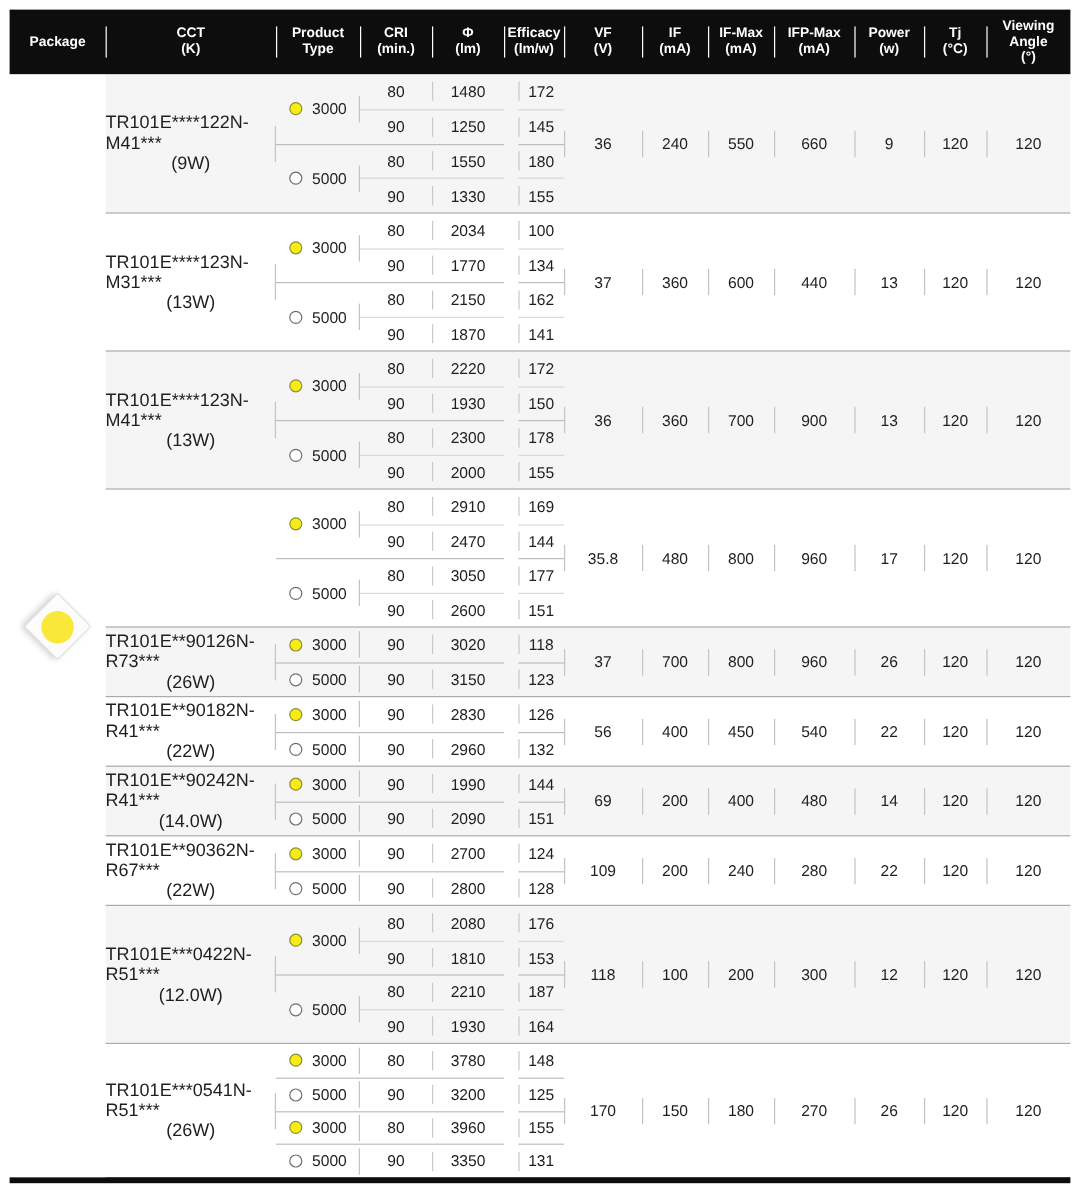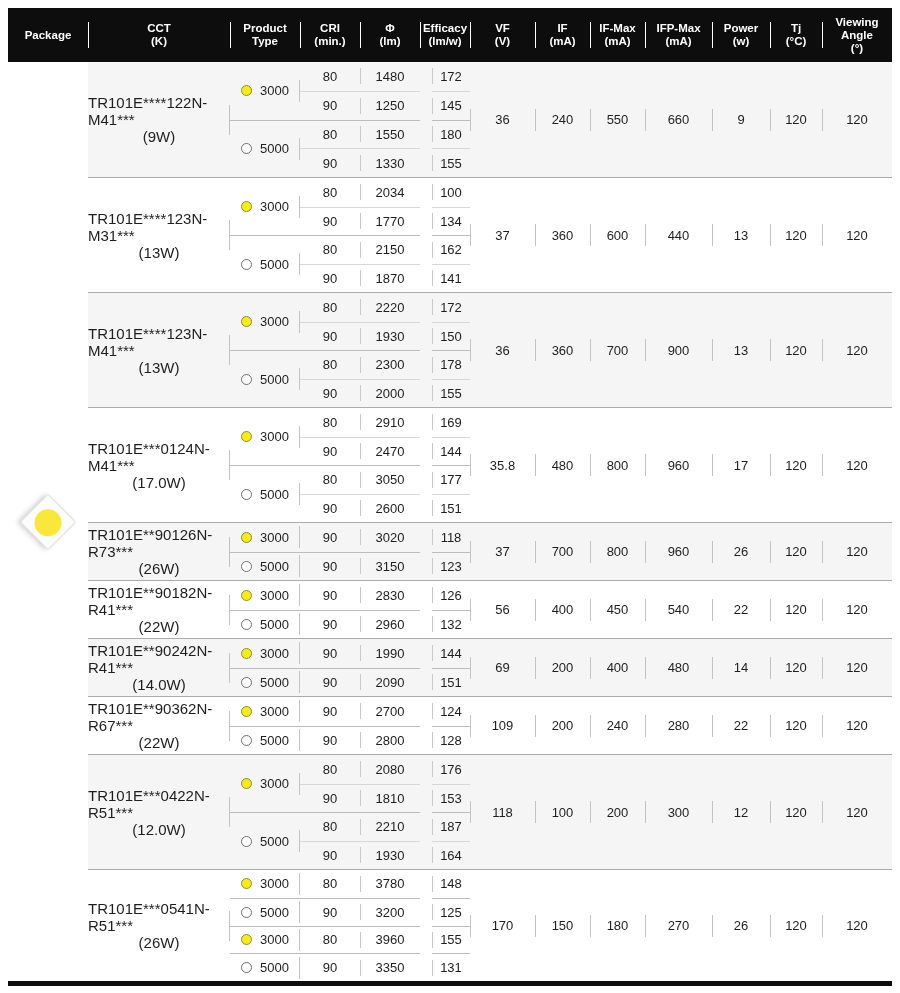--- a/index.html
+++ b/index.html
@@ -227,24 +227,20 @@
         <div class="cell c-el e1">36</div>
         <div class="cell c-el e2">360</div>
         <div class="cell c-el e3">700</div>
         <div class="cell c-el e4">900</div>
         <div class="cell c-el e5">13</div>
         <div class="cell c-el e6">120</div>
         <div class="cell c-el e7">120</div>
       </section>
 
       <section class="group g4">
-        <div class="cell c-prod">
-          <div>TR101E***0124N-M41***</div>
-          <div>(17.0W)</div>
-        </div>
         <div class="cell c-cct r12">
             <span class="dot" data-dot="yellow"></span>
             <span>3000</span>
           </div>
         <div class="cell c-cri r1">80</div>
         <div class="cell c-lm r1 sep">2910</div>
         <div class="cell c-eff r1 sep">169</div>
         <div class="cell c-cri r2 btl">90</div>
         <div class="cell c-lm r2 sep btl">2470</div>
         <div class="cell c-eff r2 sep btl">144</div>

